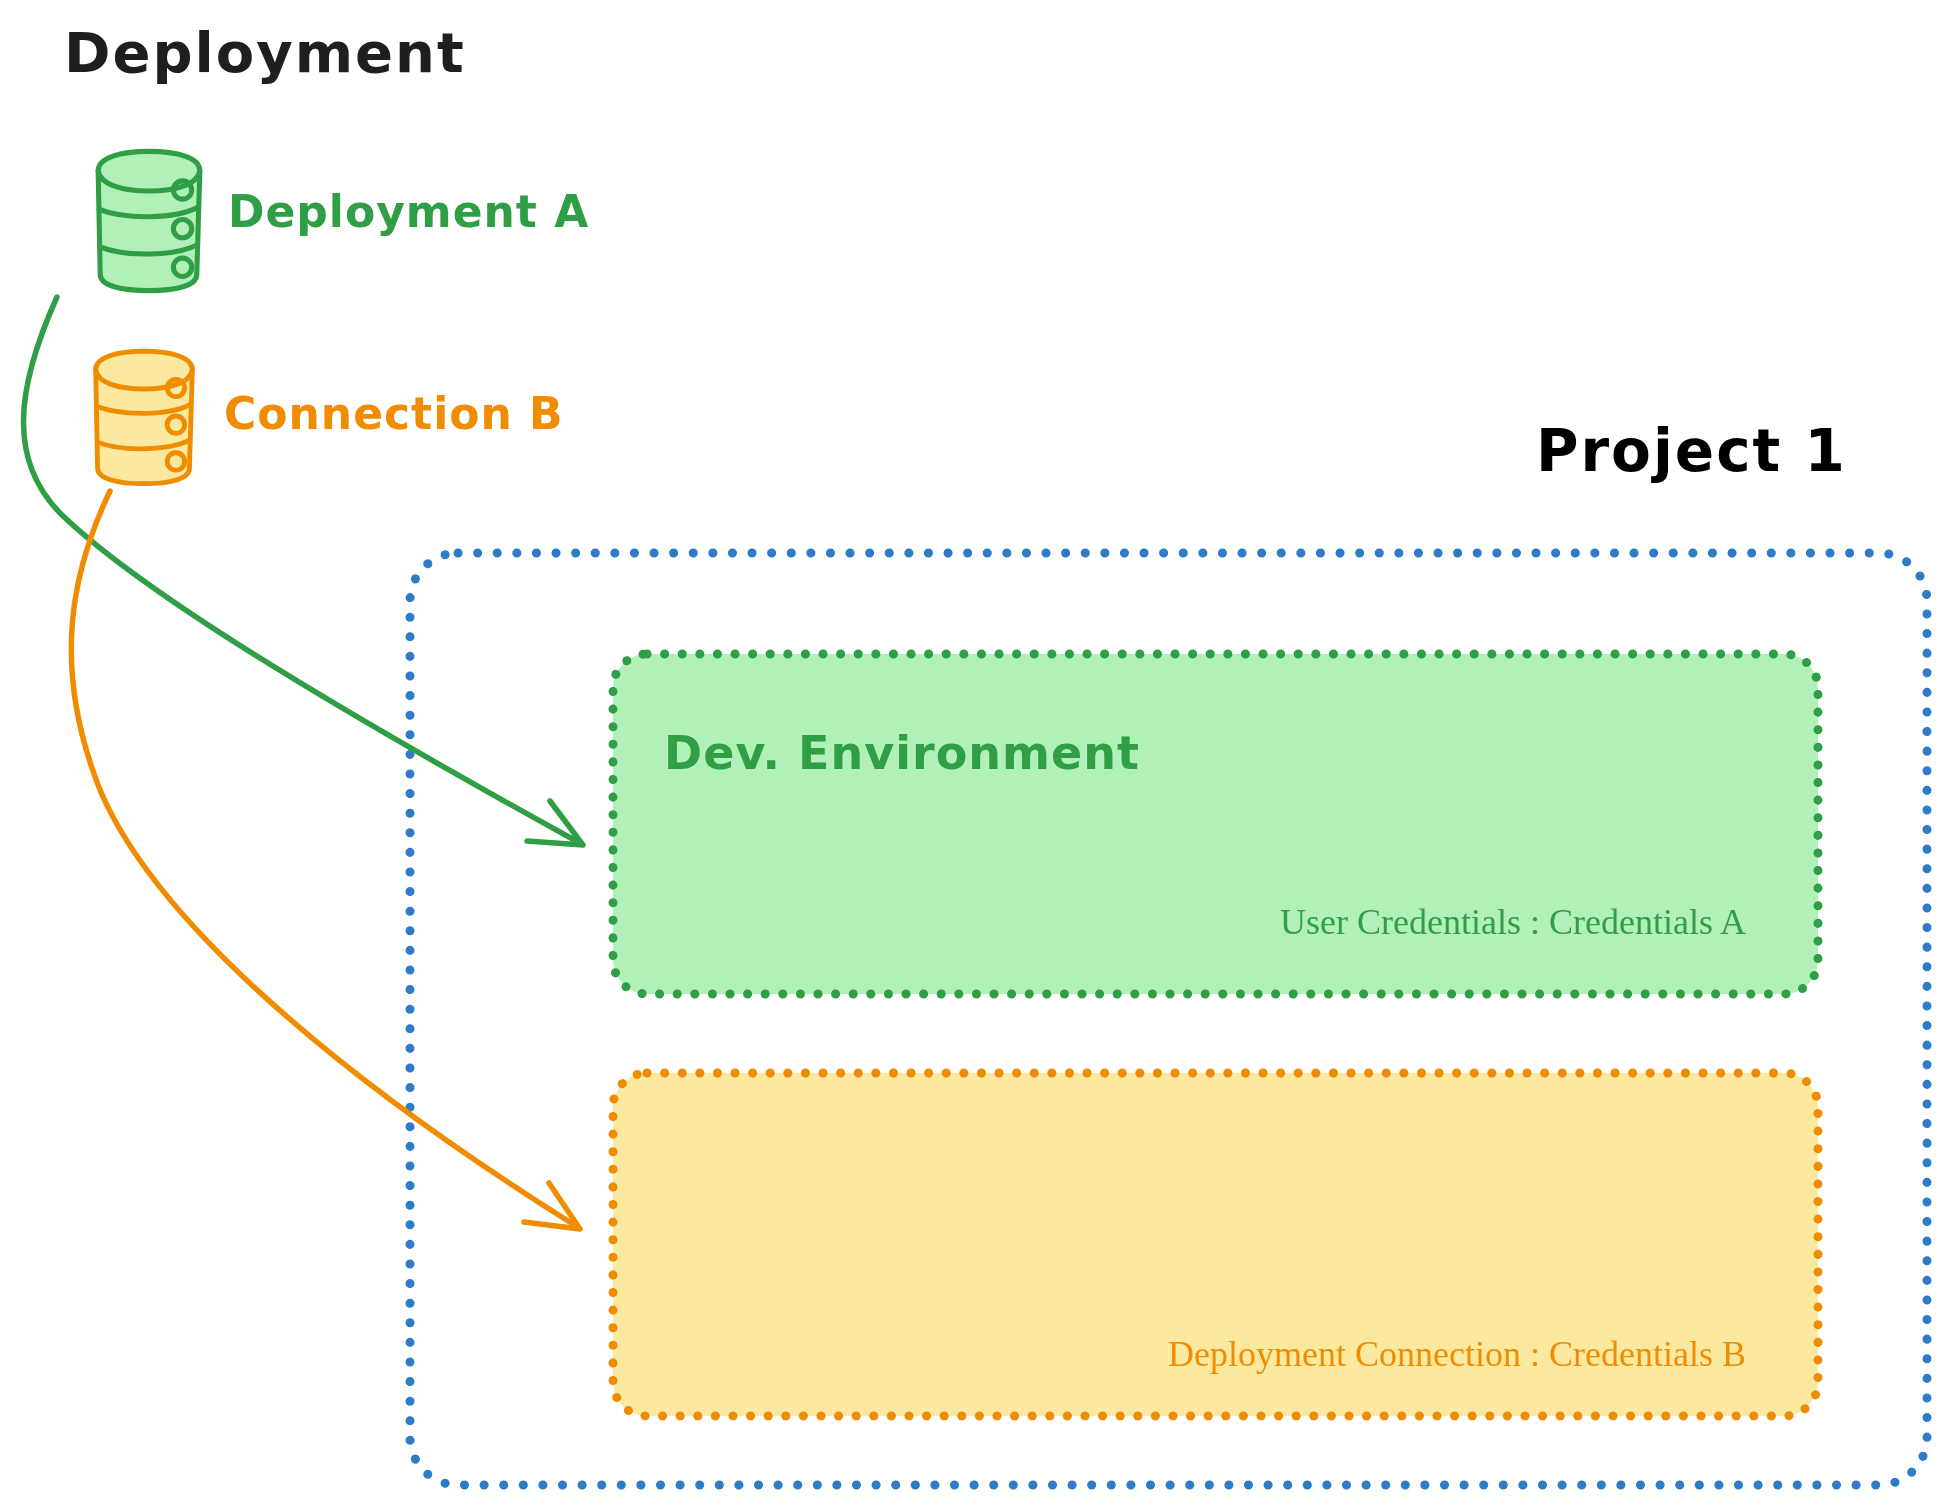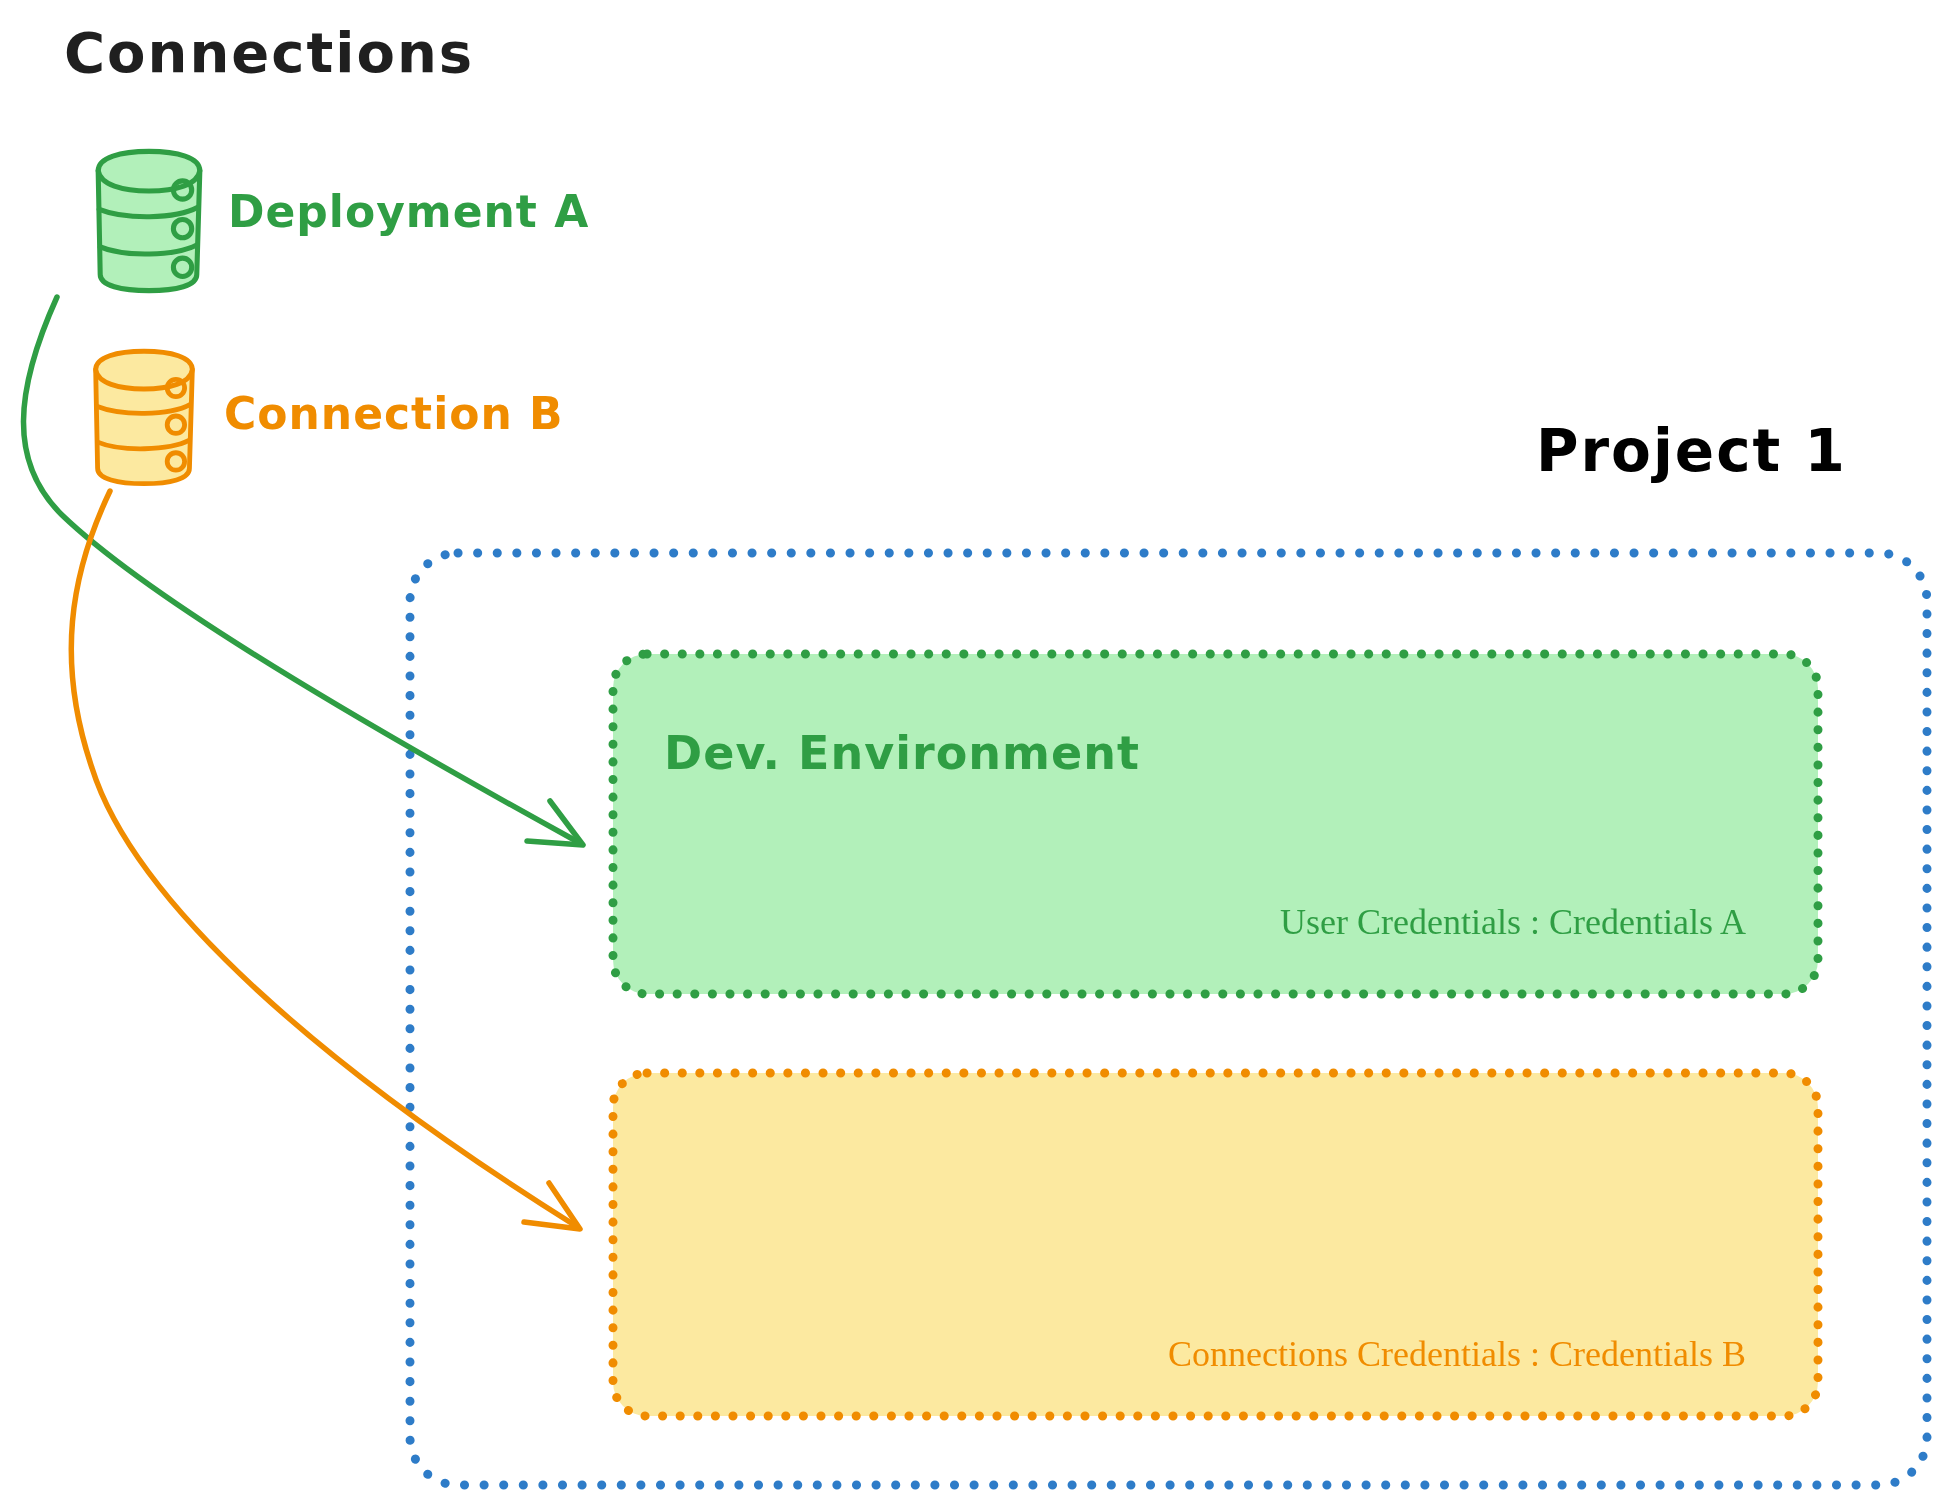--- a/index.html
+++ b/index.html
@@ -67,21 +67,21 @@
       <path d="M57 297 C15 390 8 462 62 515 C140 590 320 700 578 842"></path>
       <path d="M550 801 L583 845 L527 841"></path>
     </g>
 
     <g stroke="#f08c00" stroke-width="5.5" fill="none" stroke-linecap="round" stroke-linejoin="round">
       <path d="M110 491 C70 575 56 662 92 768 C135 905 330 1072 576 1226"></path>
       <path d="M549 1183 L580 1229 L524 1222"></path>
     </g>
   </svg>
 
-  <div class="txt main-title">Connections</div>
+  <div class="txt main-title">Deployment</div>
 
   <svg class="db-icon db-a" width="122" height="155" viewBox="0 0 120 150">
     <g stroke="#2f9e44" stroke-width="5" fill="none" stroke-linecap="round" stroke-linejoin="round">
       <path d="M10 26 C10 13 32 7 60 7 C88 7 110 13 110 26 L107 128 C107 139 87 144 60 144 C33 144 12 139 12 128 Z" fill="#b2f0ba"></path>
       <path d="M10 26 C12 40 34 46 60 46 C86 46 108 40 110 26"></path>
       <path d="M11 64 C36 74 86 74 108 62"></path>
       <path d="M12 101 C36 111 86 110 107 99"></path>
       <circle cx="93" cy="45" r="9"></circle>
       <circle cx="93" cy="83" r="9"></circle>
       <circle cx="93" cy="121" r="9"></circle>
@@ -100,15 +100,15 @@
       <circle cx="93" cy="121" r="9"></circle>
     </g>
   </svg>
   <div class="txt conn-label conn-b">Connection B</div>
 
   <div class="txt project-title">Project 1</div>
 
   <div class="txt env-name dev-name">Dev. Environment</div>
   <div class="txt env-creds dev-creds">User Credentials : Credentials A</div>
 
-  <div class="txt env-creds prod-creds">Connections Credentials : Credentials B</div>
+  <div class="txt env-creds prod-creds">Deployment Connection : Credentials B</div>
 
 </div>
 
 </body></html>

